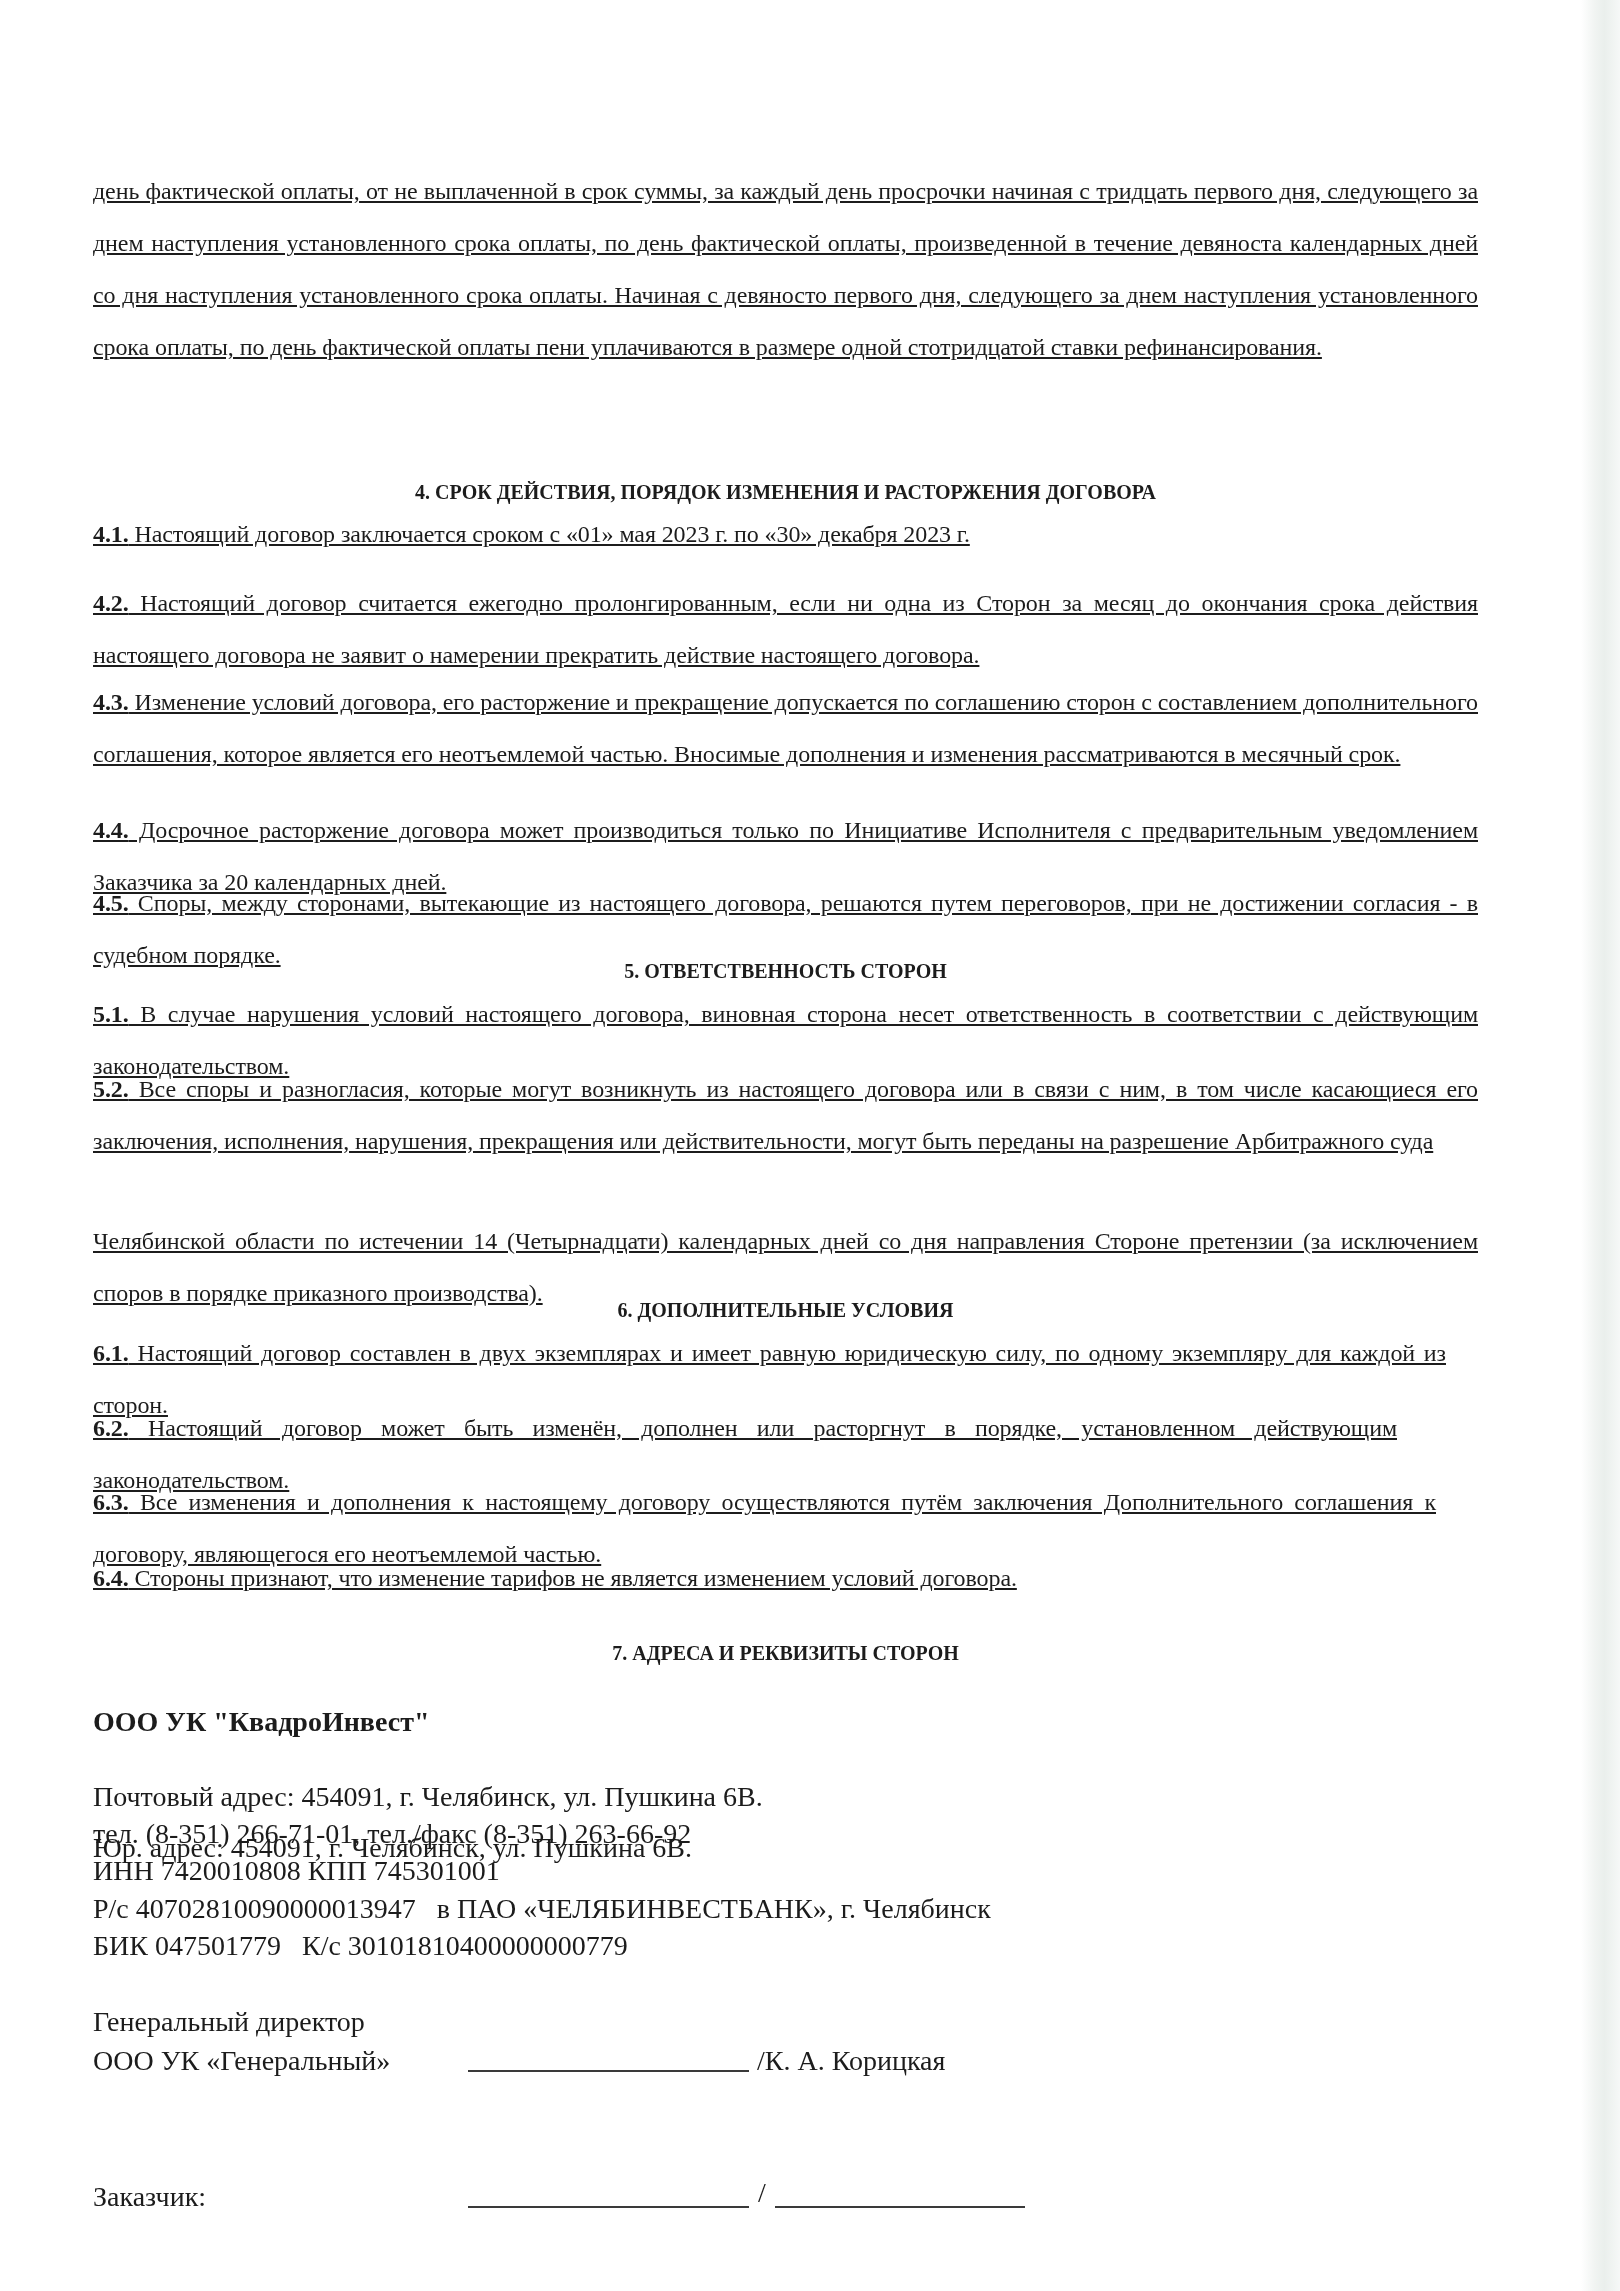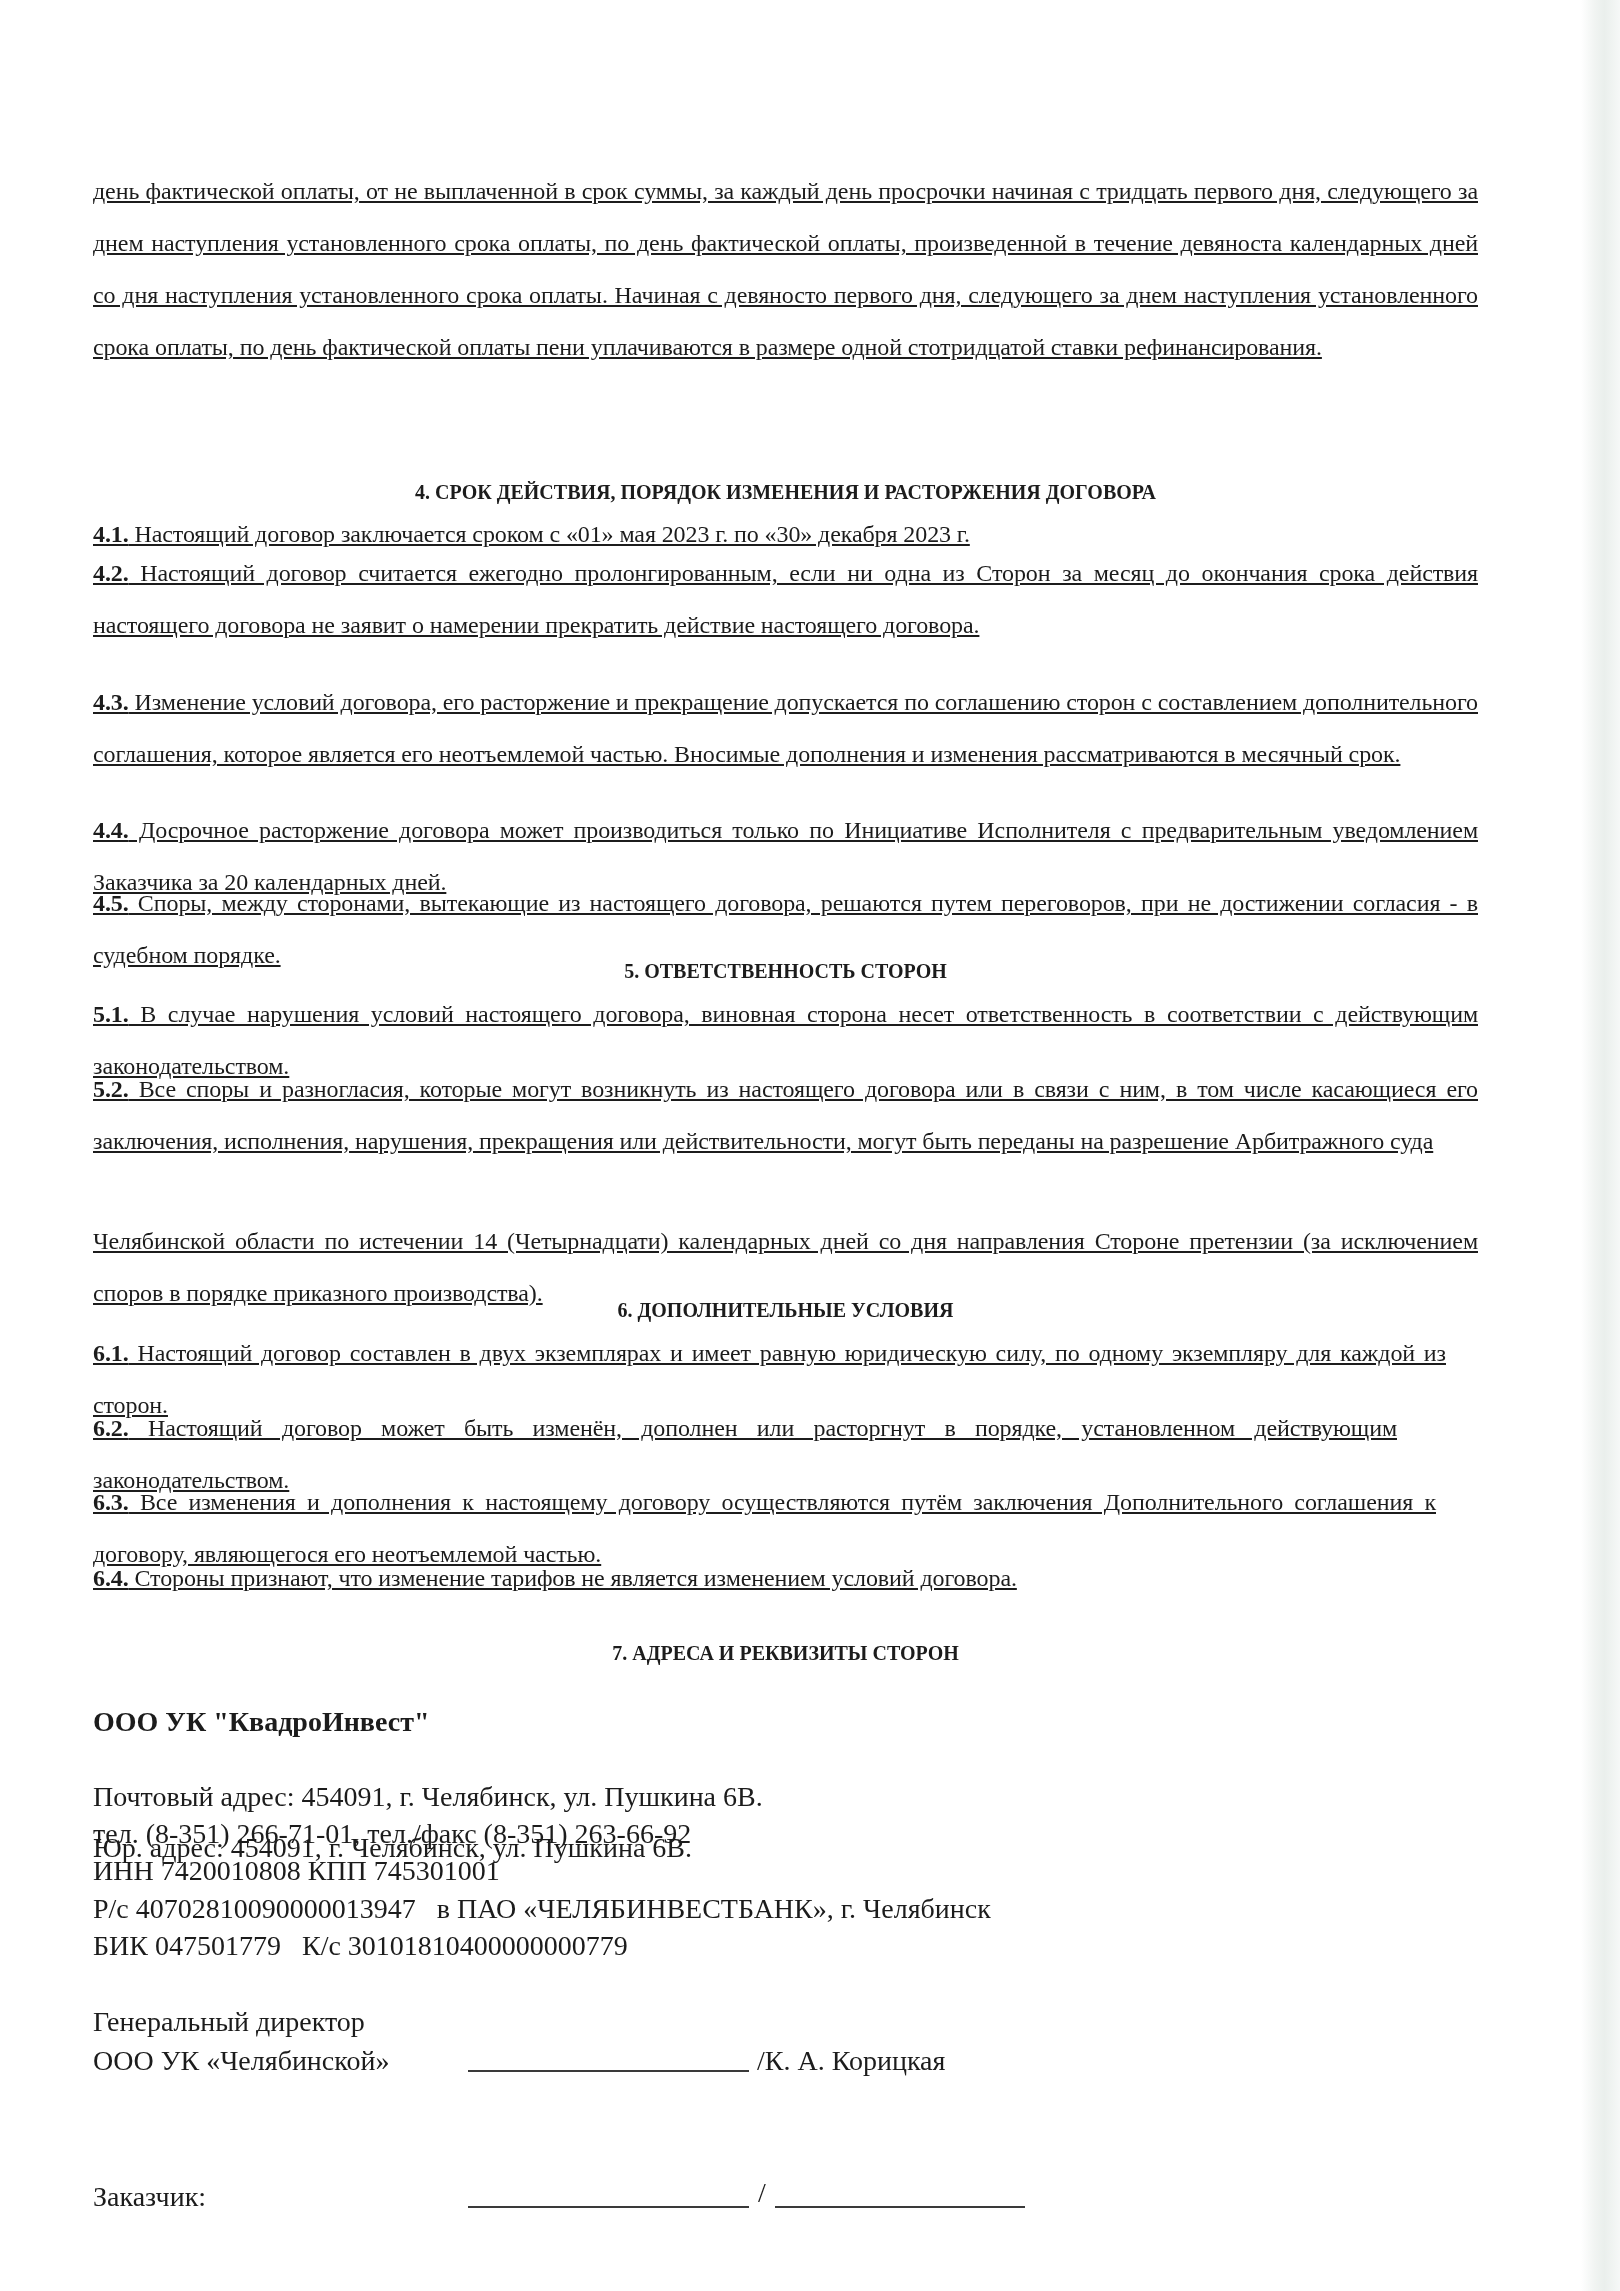--- a/index.html
+++ b/index.html
@@ -64,21 +64,21 @@
 <div class="page">
 
   <div class="p" style="top:165px;">
     <span>день фактической оплаты, от не выплаченной в срок суммы, за каждый день просрочки начиная с тридцать первого дня, следующего за днем наступления установленного срока оплаты, по день фактической оплаты, произведенной в течение девяноста календарных дней со дня наступления установленного срока оплаты. Начиная с девяносто первого дня, следующего за днем наступления установленного срока оплаты, по день фактической оплаты пени уплачиваются в размере одной стотридцатой ставки рефинансирования.</span>
   </div>
 
   <div class="h" style="top:473px;">4. СРОК ДЕЙСТВИЯ, ПОРЯДОК ИЗМЕНЕНИЯ И РАСТОРЖЕНИЯ ДОГОВОРА</div>
   <div class="p" style="top:508px;">
     <b>4.1.</b><span> Настоящий договор заключается сроком с «01» мая   2023 г. по «30» декабря 2023 г.</span>
   </div>
-  <div class="p" style="top:547px;">
+  <div class="p" style="top:577px;">
     <b>4.2.</b><span> Настоящий договор считается ежегодно пролонгированным, если ни одна из Сторон за месяц до окончания срока действия настоящего договора не заявит о намерении прекратить действие настоящего договора.</span>
   </div>
   <div class="p" style="top:676px;">
     <b>4.3.</b><span> Изменение условий договора, его расторжение и прекращение допускается по соглашению сторон с составлением дополнительного соглашения, которое является его неотъемлемой частью. Вносимые дополнения и изменения рассматриваются в месячный срок.</span>
   </div>
   <div class="p" style="top:804px;">
     <b>4.4.</b><span> Досрочное расторжение договора может производиться только по Инициативе Исполнителя с предварительным уведомлением Заказчика за 20 календарных дней.</span>
   </div>
   <div class="p" style="top:877px;">
     <b>4.5.</b><span> Споры, между сторонами, вытекающие из настоящего договора, решаются путем переговоров, при не достижении согласия -  в судебном порядке.</span>
@@ -113,21 +113,21 @@
 
   <div class="line bold" style="top:1703px;">ООО УК "КвадроИнвест"</div>
   <div class="line" style="top:1829px;">Юр. адрес: 454091, г. Челябинск, ул. Пушкина 6В.</div>
   <div class="line" style="top:1778px;">Почтовый адрес: 454091, г. Челябинск, ул. Пушкина 6В.</div>
   <div class="line" style="top:1815px;">тел. (8-351) 266-71-01, тел./факс (8-351) 263-66-92</div>
   <div class="line" style="top:1852px;">ИНН 7420010808 КПП 745301001</div>
   <div class="line" style="top:1890px;">Р/с 40702810090000013947   в ПАО «ЧЕЛЯБИНВЕСТБАНК», г. Челябинск</div>
   <div class="line" style="top:1927px;">БИК 047501779   К/с 30101810400000000779</div>
 
   <div class="line" style="top:2003px;">Генеральный директор</div>
-  <div class="line" style="top:2042px;">ООО УК «Челябинской»</div>
+  <div class="line" style="top:2042px;">ООО УК «Генеральный»</div>
   <div class="sig-line" style="left:375px; width:281px; top:2070px;"></div>
   <div class="line" style="top:2042px; left:664px;">/К. А. Корицкая</div>
 
   <div class="line" style="top:2178px;">Заказчик:</div>
   <div class="sig-line" style="left:375px; width:281px; top:2206px;"></div>
   <div class="slash" style="left:665px; top:2174px;">/</div>
   <div class="sig-line" style="left:682px; width:250px; top:2206px;"></div>
 
 </div>
 

